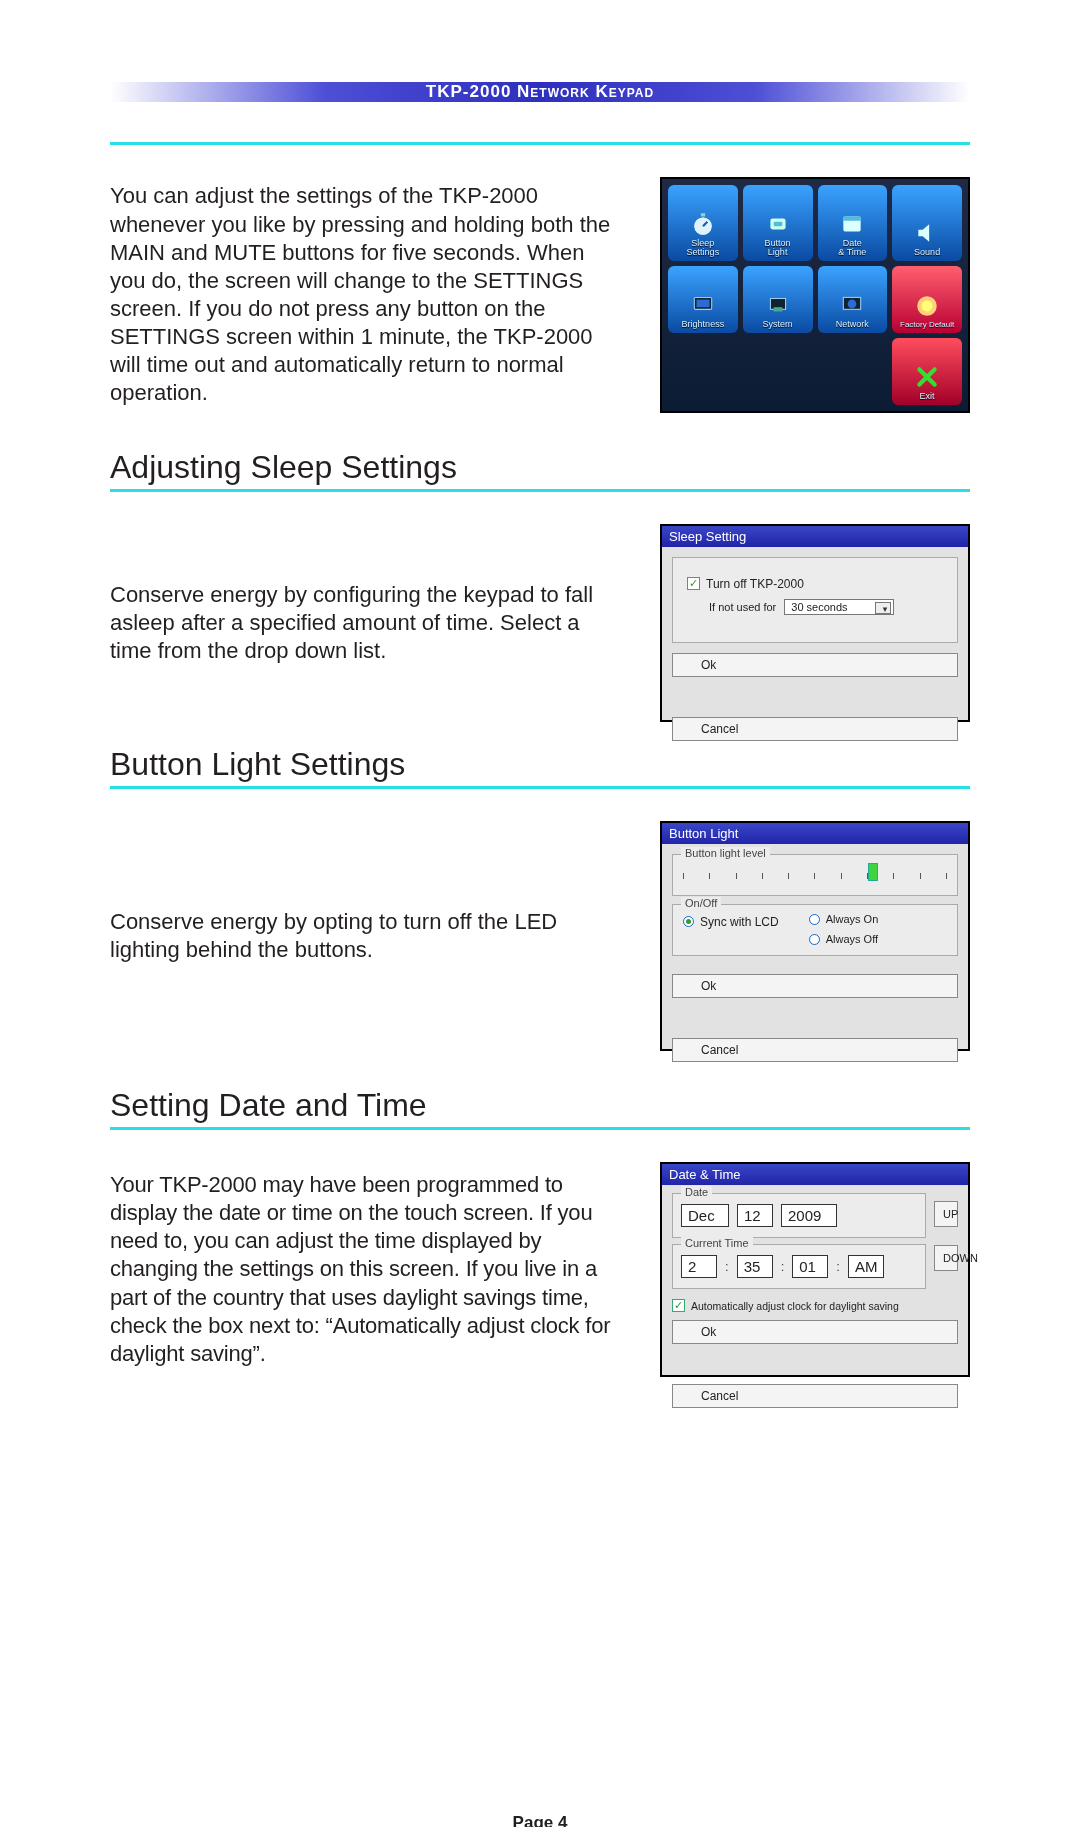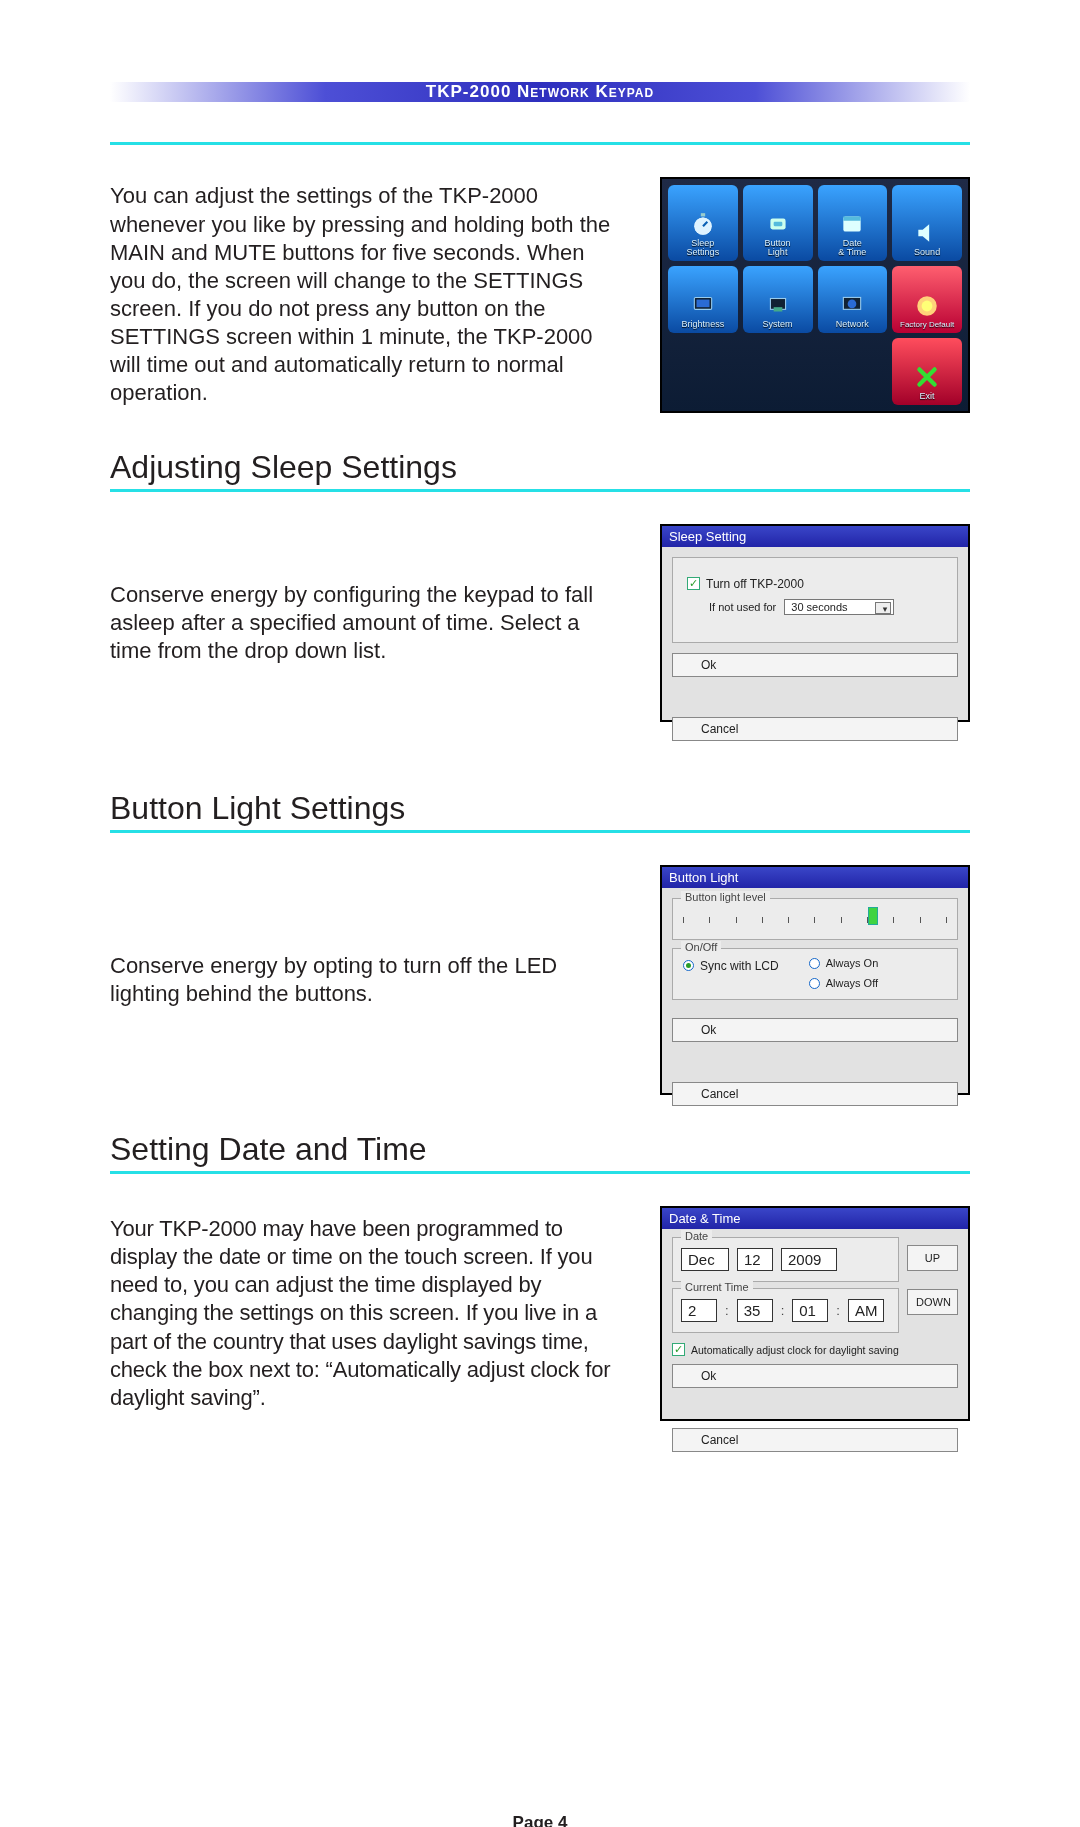--- a/index.html
+++ b/index.html
@@ -59,21 +59,21 @@
   .slider .ticks { position: absolute; left: 0; right: 0; top: 10px; height: 6px; display: flex; justify-content: space-between; }
   .slider .ticks span { width: 1px; height: 6px; background: #555; }
   .slider .thumb { position: absolute; top: 0; width: 10px; height: 18px; background: #3fd341; border: 1px solid #2a9; left: 70%; }
 
   
   .ss-dt { width: 310px; height: 215px; }
   .dt-row { display: flex; gap: 8px; align-items: center; margin: 4px 0; }
   .tf { border: 1px solid #333; background: #fff; padding: 2px 6px; font-size: 15px; min-width: 36px; text-align: left; font-family: inherit; }
   .tf.w48{min-width:48px}
   .tf.w56{min-width:56px}
-  .updn { border: 1px solid #888; background: #f4f4f4; font-size: 11px; padding: 6px 8px; width: 51px; text-align: center; }
+  .updn { border: 1px solid #888; background: #f4f4f4; font-size: 11px; padding: 6px 8px; width: 24px; text-align: center; }
   .colon { font-size: 13px; color: #444; }
 
 </style>
 </head>
 <body>
 
 <div class="page">
 
   <div class="runner">TKP-2000 Network Keypad</div>
 
@@ -177,21 +177,21 @@
           </div>
         </div>
         <div class="btnrow">
           <span class="dlg-btn">Ok</span>
           <span class="dlg-btn">Cancel</span>
         </div>
       </div>
     </div>
   </div>
 
-  <div class="section-title" style="margin-top:68px">Button Light Settings</div>
+  <div class="section-title" style="margin-top:24px">Button Light Settings</div>
   <hr class="hr-cyan">
   <div class="scn">
     <div class="body-text">Conserve energy by opting to turn off the LED lighting behind the buttons.</div>
     <div class="screenshot dlg ss-blight">
       <div class="dlg-title">Button Light</div>
       <div class="dlg-body">
         <div class="fieldset">
           <span class="legend">Button light level</span>
           <div class="slider">
             <div class="ticks">

